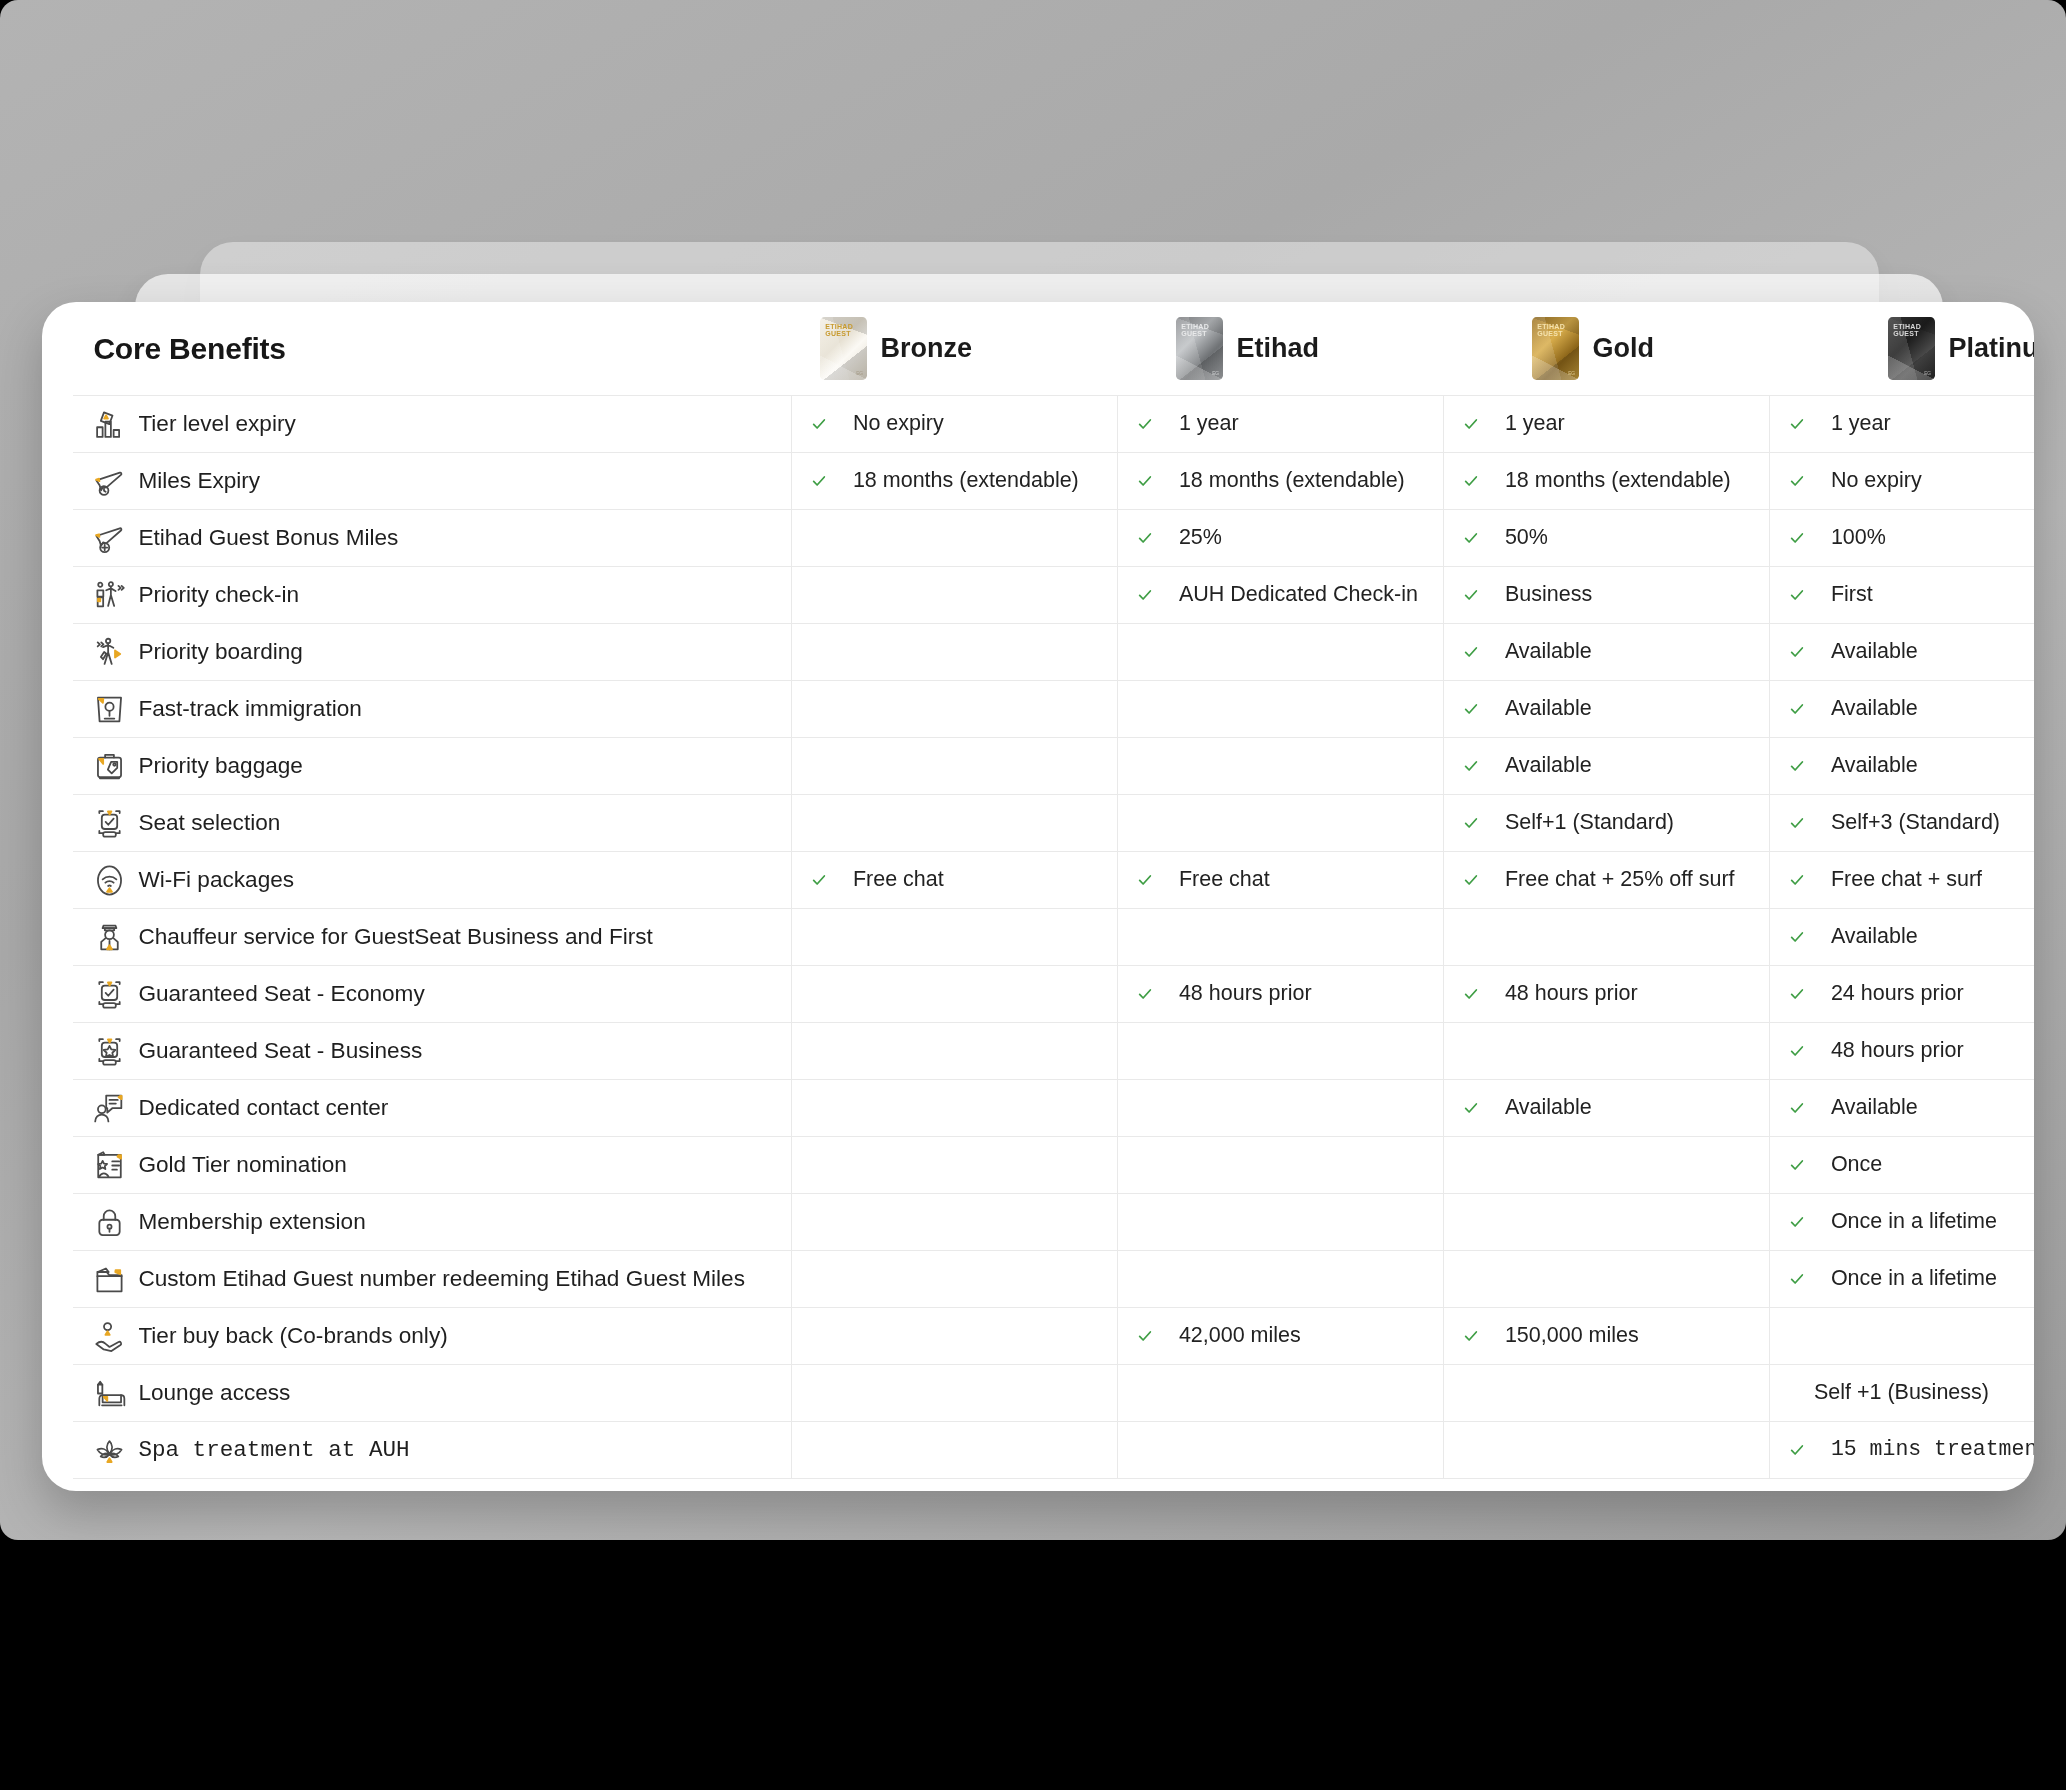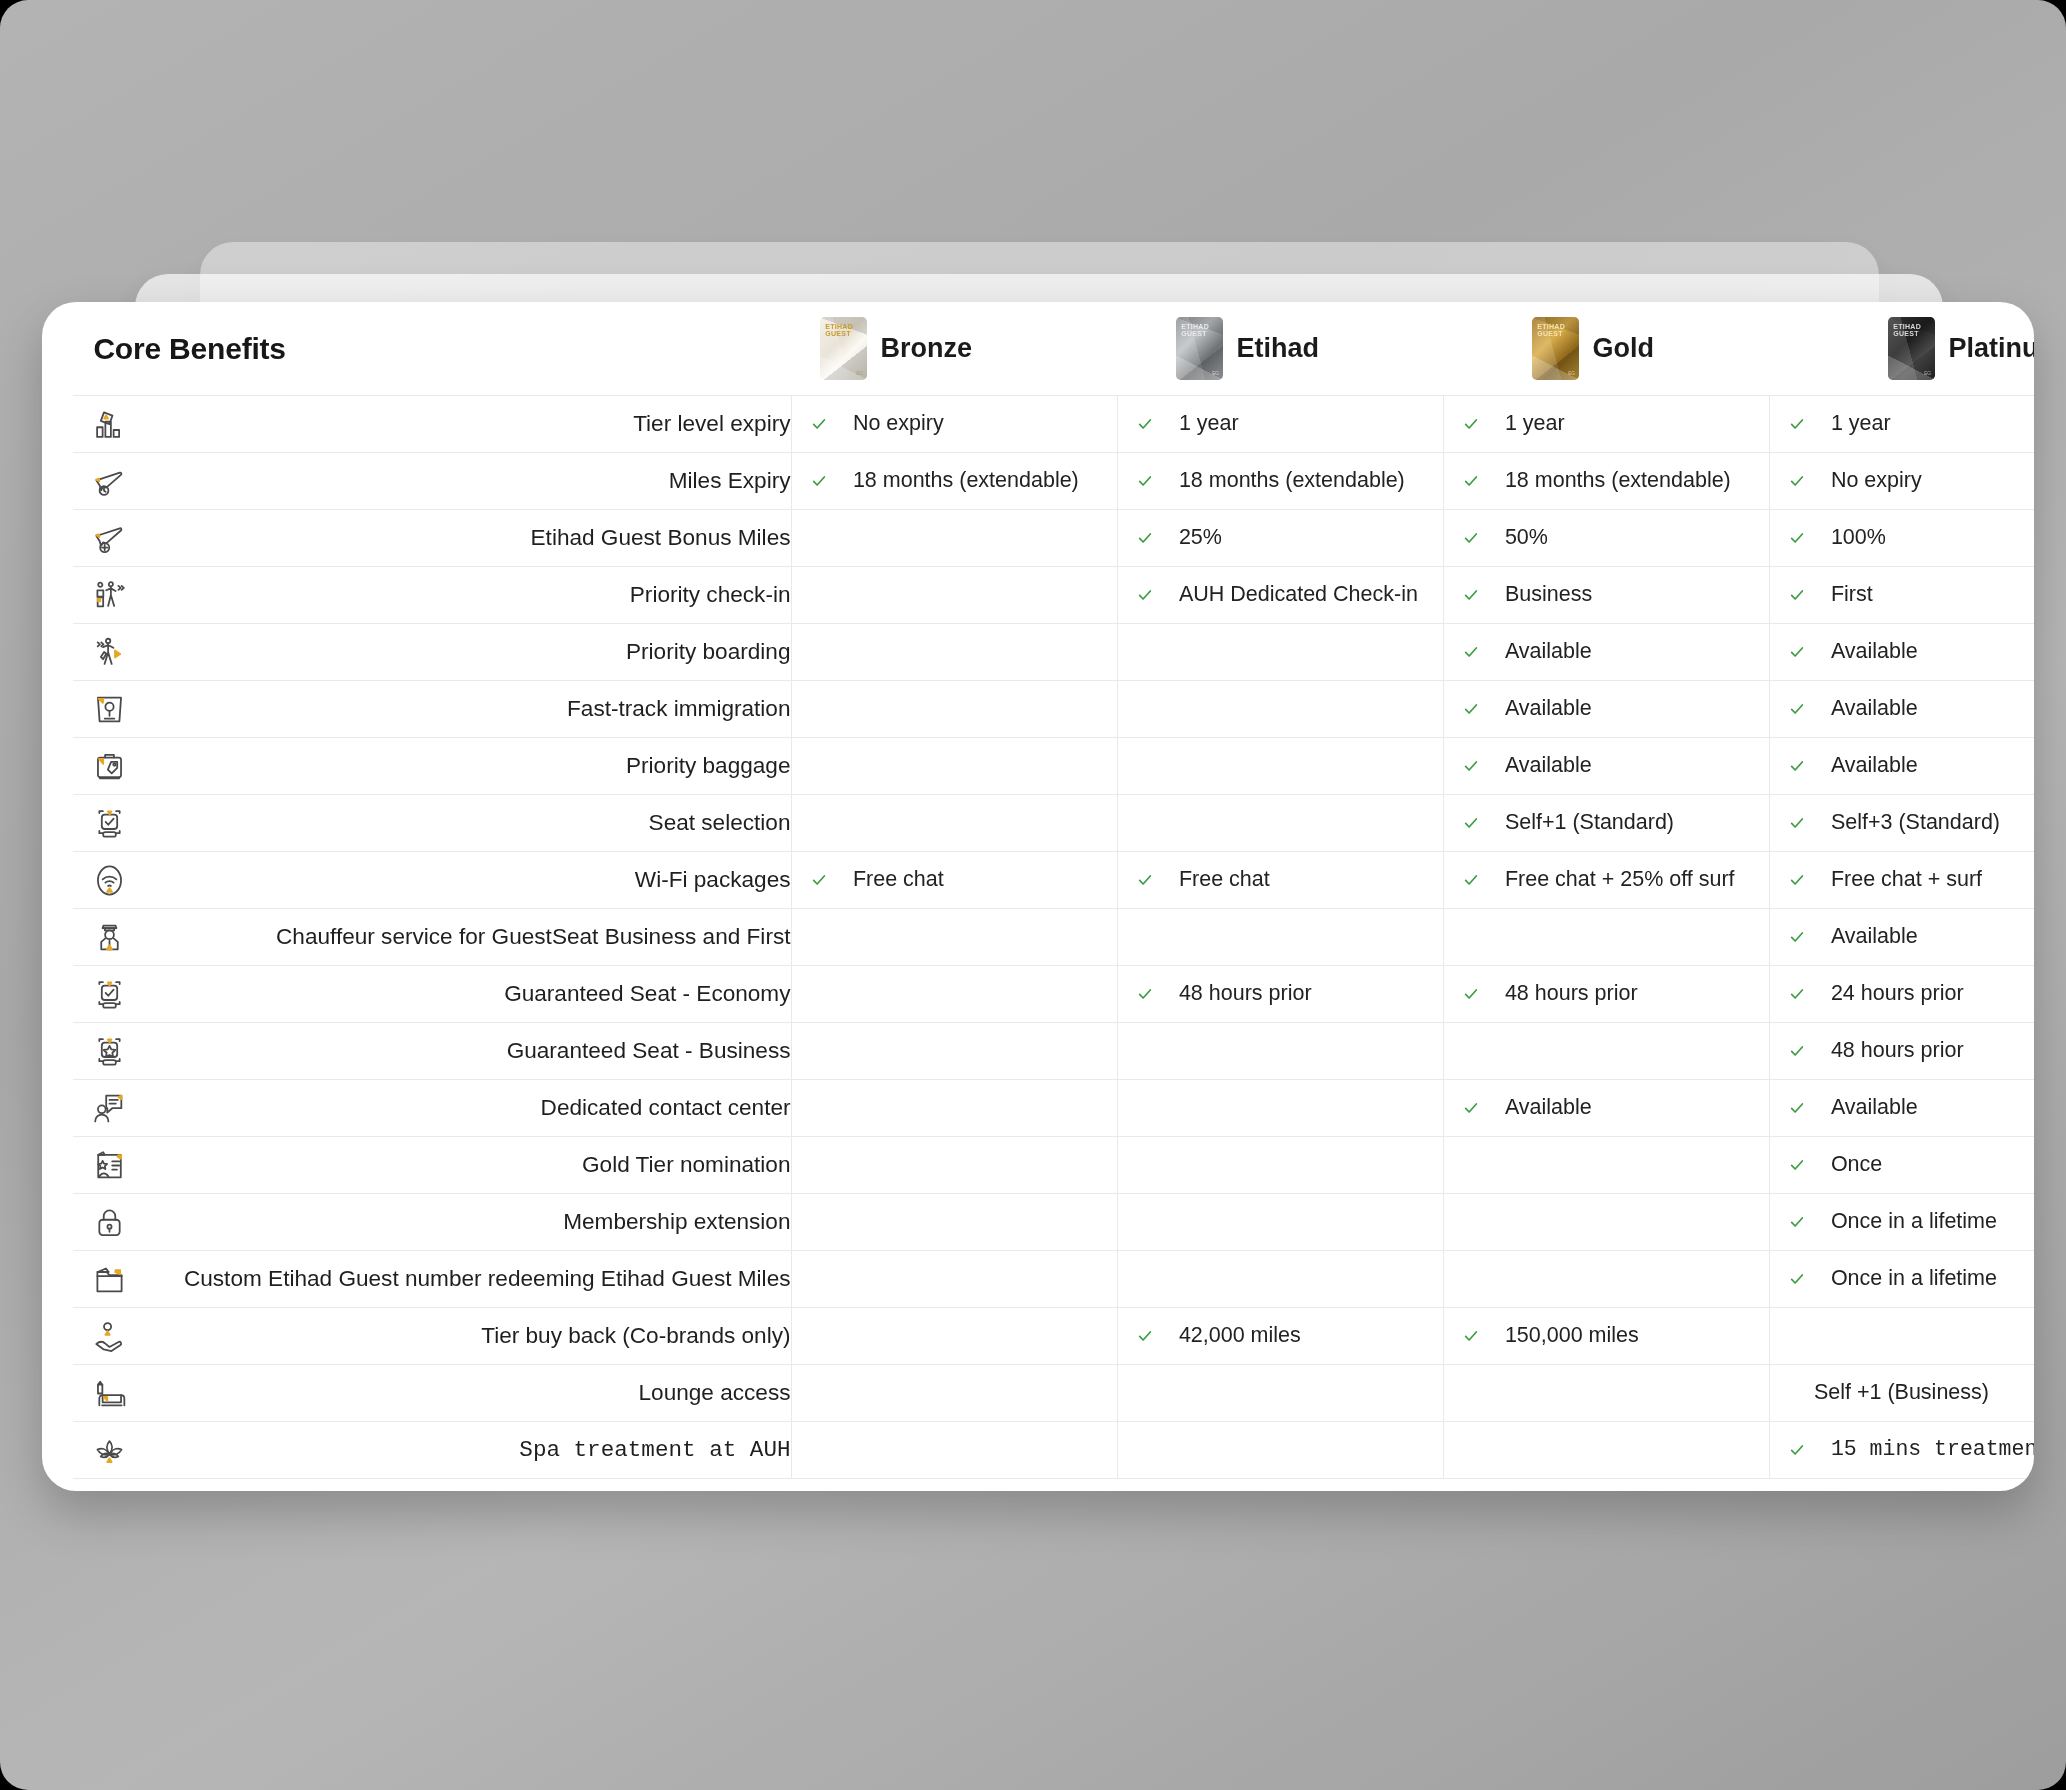--- a/index.html
+++ b/index.html
@@ -7,23 +7,23 @@
   html, body {
     width: 2066px;
     height: 1790px;
     background: #000;
     font-family: "Liberation Sans", sans-serif;
   }
 
   #stage {
     position: relative;
     width: 2066px;
-    height: 1790px;
+    height: 1540px;
     background: linear-gradient(150deg, #b3b3b3 0%, #a9a9a9 35%, #b6b6b6 62%, #9d9d9d 100%);
-    border-radius: 28px;
+    border-radius: 18px;
     overflow: hidden;
   }
 
   
   .ghost {
     position: absolute;
     border-radius: 33px;
     background: #ffffff;
   }
   .ghost.back {
@@ -165,21 +165,20 @@
     border-left: 1.1px solid #e9e9e9;
     padding-left: 19.4px;
   }
   table.grid tr:last-child td { border-bottom: 1.1px solid #e9e9e9; font-family: Liberation Mono, monospace; }
 
   .label-cell {
     display: flex;
     align-items: center;
     gap: 12px;
     padding-left: 20.4px;
-    justify-content: space-between;
   }
   .ficon {
     flex: 0 0 33px;
     width: 33px; height: 33px;
     display: flex; align-items: center; justify-content: center;
   }
   .ftext {
     font-size: 22.6px;
     color: #1f1f1f;
     white-space: nowrap;

